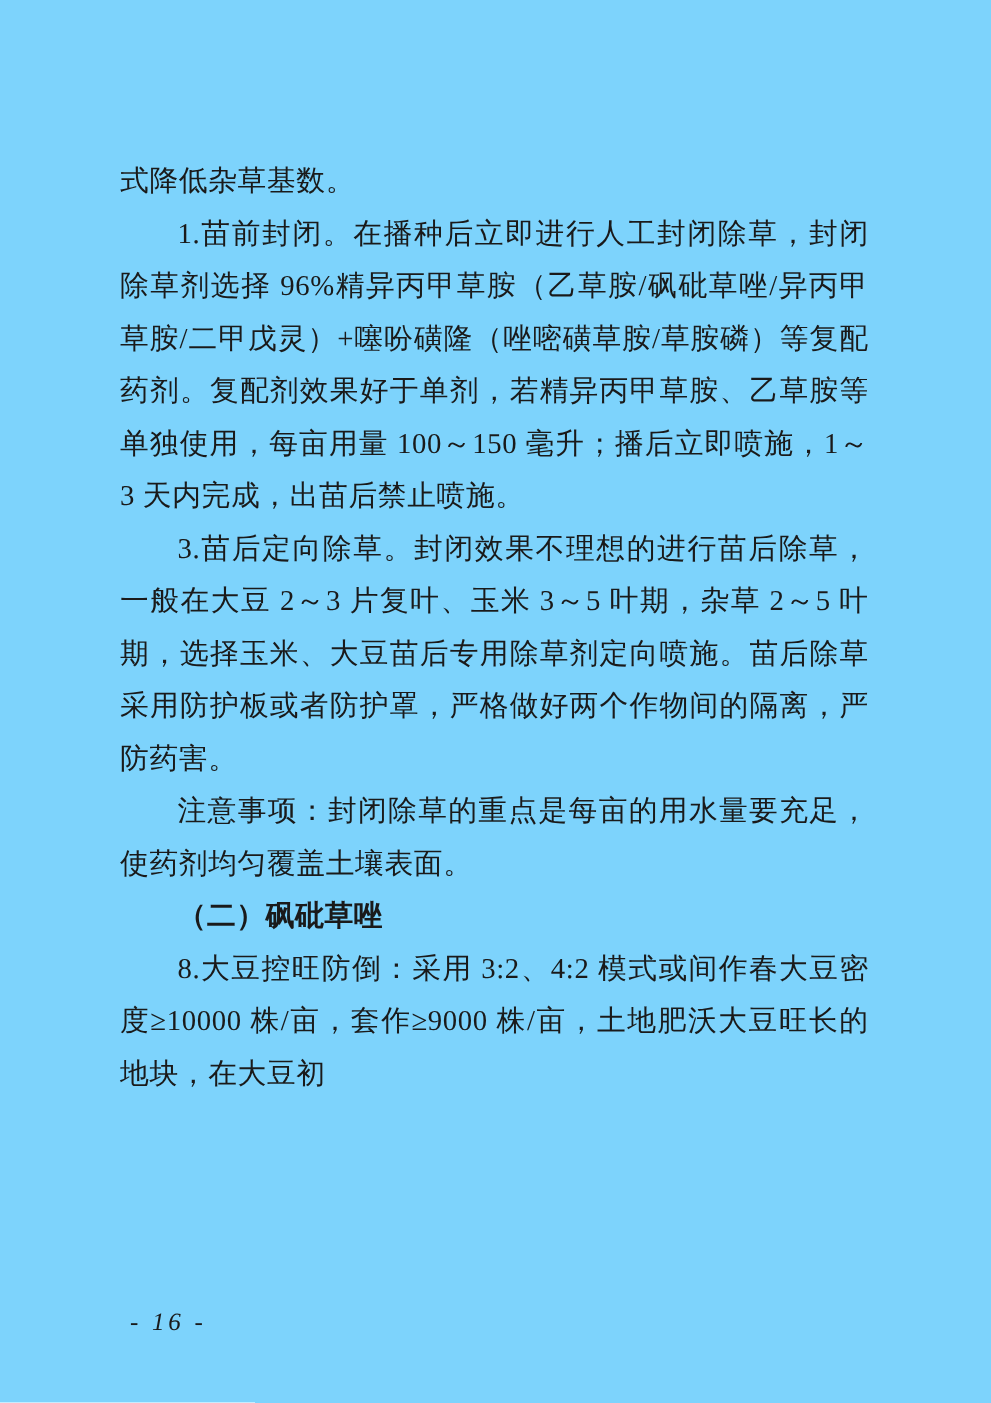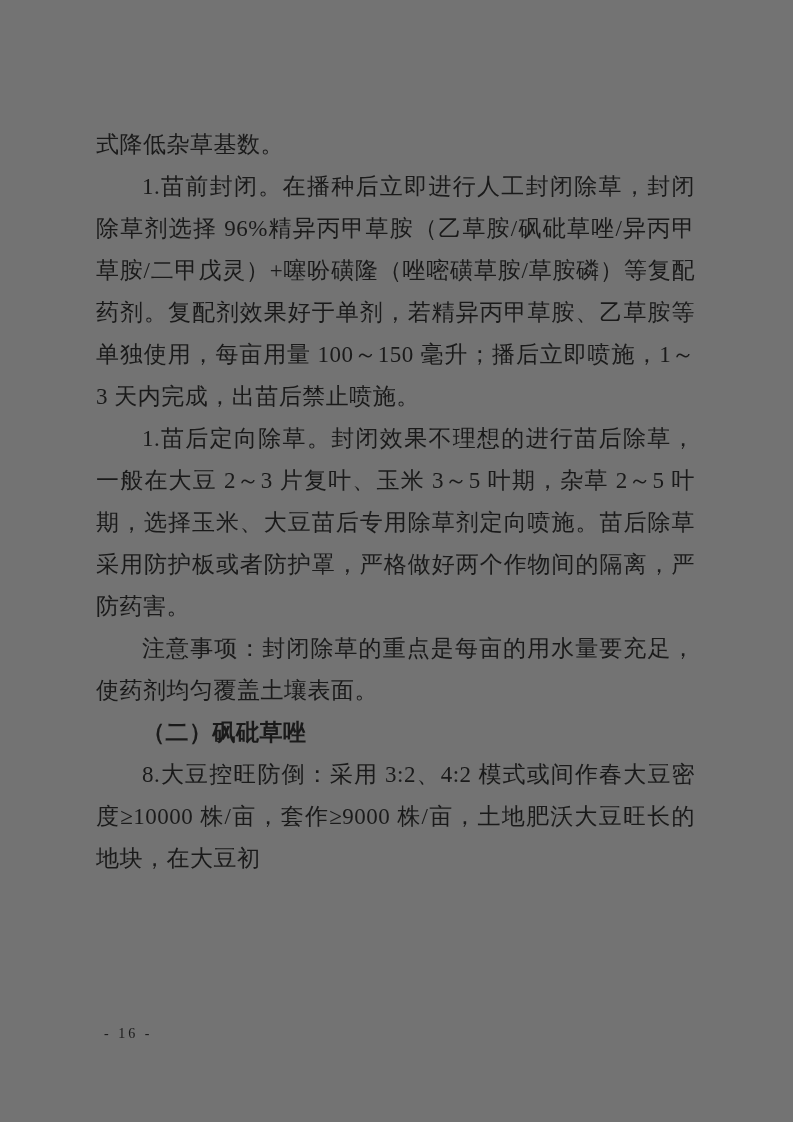--- a/index.html
+++ b/index.html
@@ -4,21 +4,21 @@
 <style>
   html, body {
     margin: 0;
     padding: 0;
     background: #ffffff;
   }
   .page {
     position: relative;
     width: 793px;
     height: 1122px;
-    background: #737373;
+    background: #7dd3fc;
     overflow: hidden;
     font-family: "Liberation Serif", "DejaVu Serif", serif;
     color: #1a1a1a;
   }
   .content {
     position: absolute;
     left: 96px;
     top: 124px;
     width: 599px;
     font-size: 23px;
@@ -36,43 +36,44 @@
   }
   .lead {
     font-weight: normal;
   }
   .section-heading .lead {
     font-weight: bold;
   }
   .page-number {
     position: absolute;
     left: 104px;
-    top: 1022px;
-    font-size: 14px;
+    top: 1046px;
+    font-size: 20px;
     line-height: 24px;
     letter-spacing: 3px;
     color: #1a1a1a;
+    font-style: italic;
   }
 </style>
 </head>
 <body>
 
 <div class="page">
   <div class="content">
 
     <p class="no-indent">
       <span class="lead"></span><span>式降低杂草基数。</span>
     </p>
 
     <p>
       <span class="lead">1.苗前封闭。</span><span>在播种后立即进行人工封闭除草，封闭除草剂选择 96%精异丙甲草胺（乙草胺/砜砒草唑/异丙甲草胺/二甲戊灵）+噻吩磺隆（唑嘧磺草胺/草胺磷）等复配药剂。复配剂效果好于单剂，若精异丙甲草胺、乙草胺等单独使用，每亩用量 100～150 毫升；播后立即喷施，1～3 天内完成，出苗后禁止喷施。</span>
     </p>
 
     <p>
-      <span class="lead">1.苗后定向除草。</span><span>封闭效果不理想的进行苗后除草，一般在大豆 2～3 片复叶、玉米 3～5 叶期，杂草 2～5 叶期，选择玉米、大豆苗后专用除草剂定向喷施。苗后除草采用防护板或者防护罩，严格做好两个作物间的隔离，严防药害。</span>
+      <span class="lead">3.苗后定向除草。</span><span>封闭效果不理想的进行苗后除草，一般在大豆 2～3 片复叶、玉米 3～5 叶期，杂草 2～5 叶期，选择玉米、大豆苗后专用除草剂定向喷施。苗后除草采用防护板或者防护罩，严格做好两个作物间的隔离，严防药害。</span>
     </p>
 
 
     <p>
       <span class="lead">注意事项：</span><span>封闭除草的重点是每亩的用水量要充足，使药剂均匀覆盖土壤表面。</span>
     </p>
 
     <p class="section-heading">
       <span class="lead">（二）砜砒草唑</span><span></span>
     </p>

